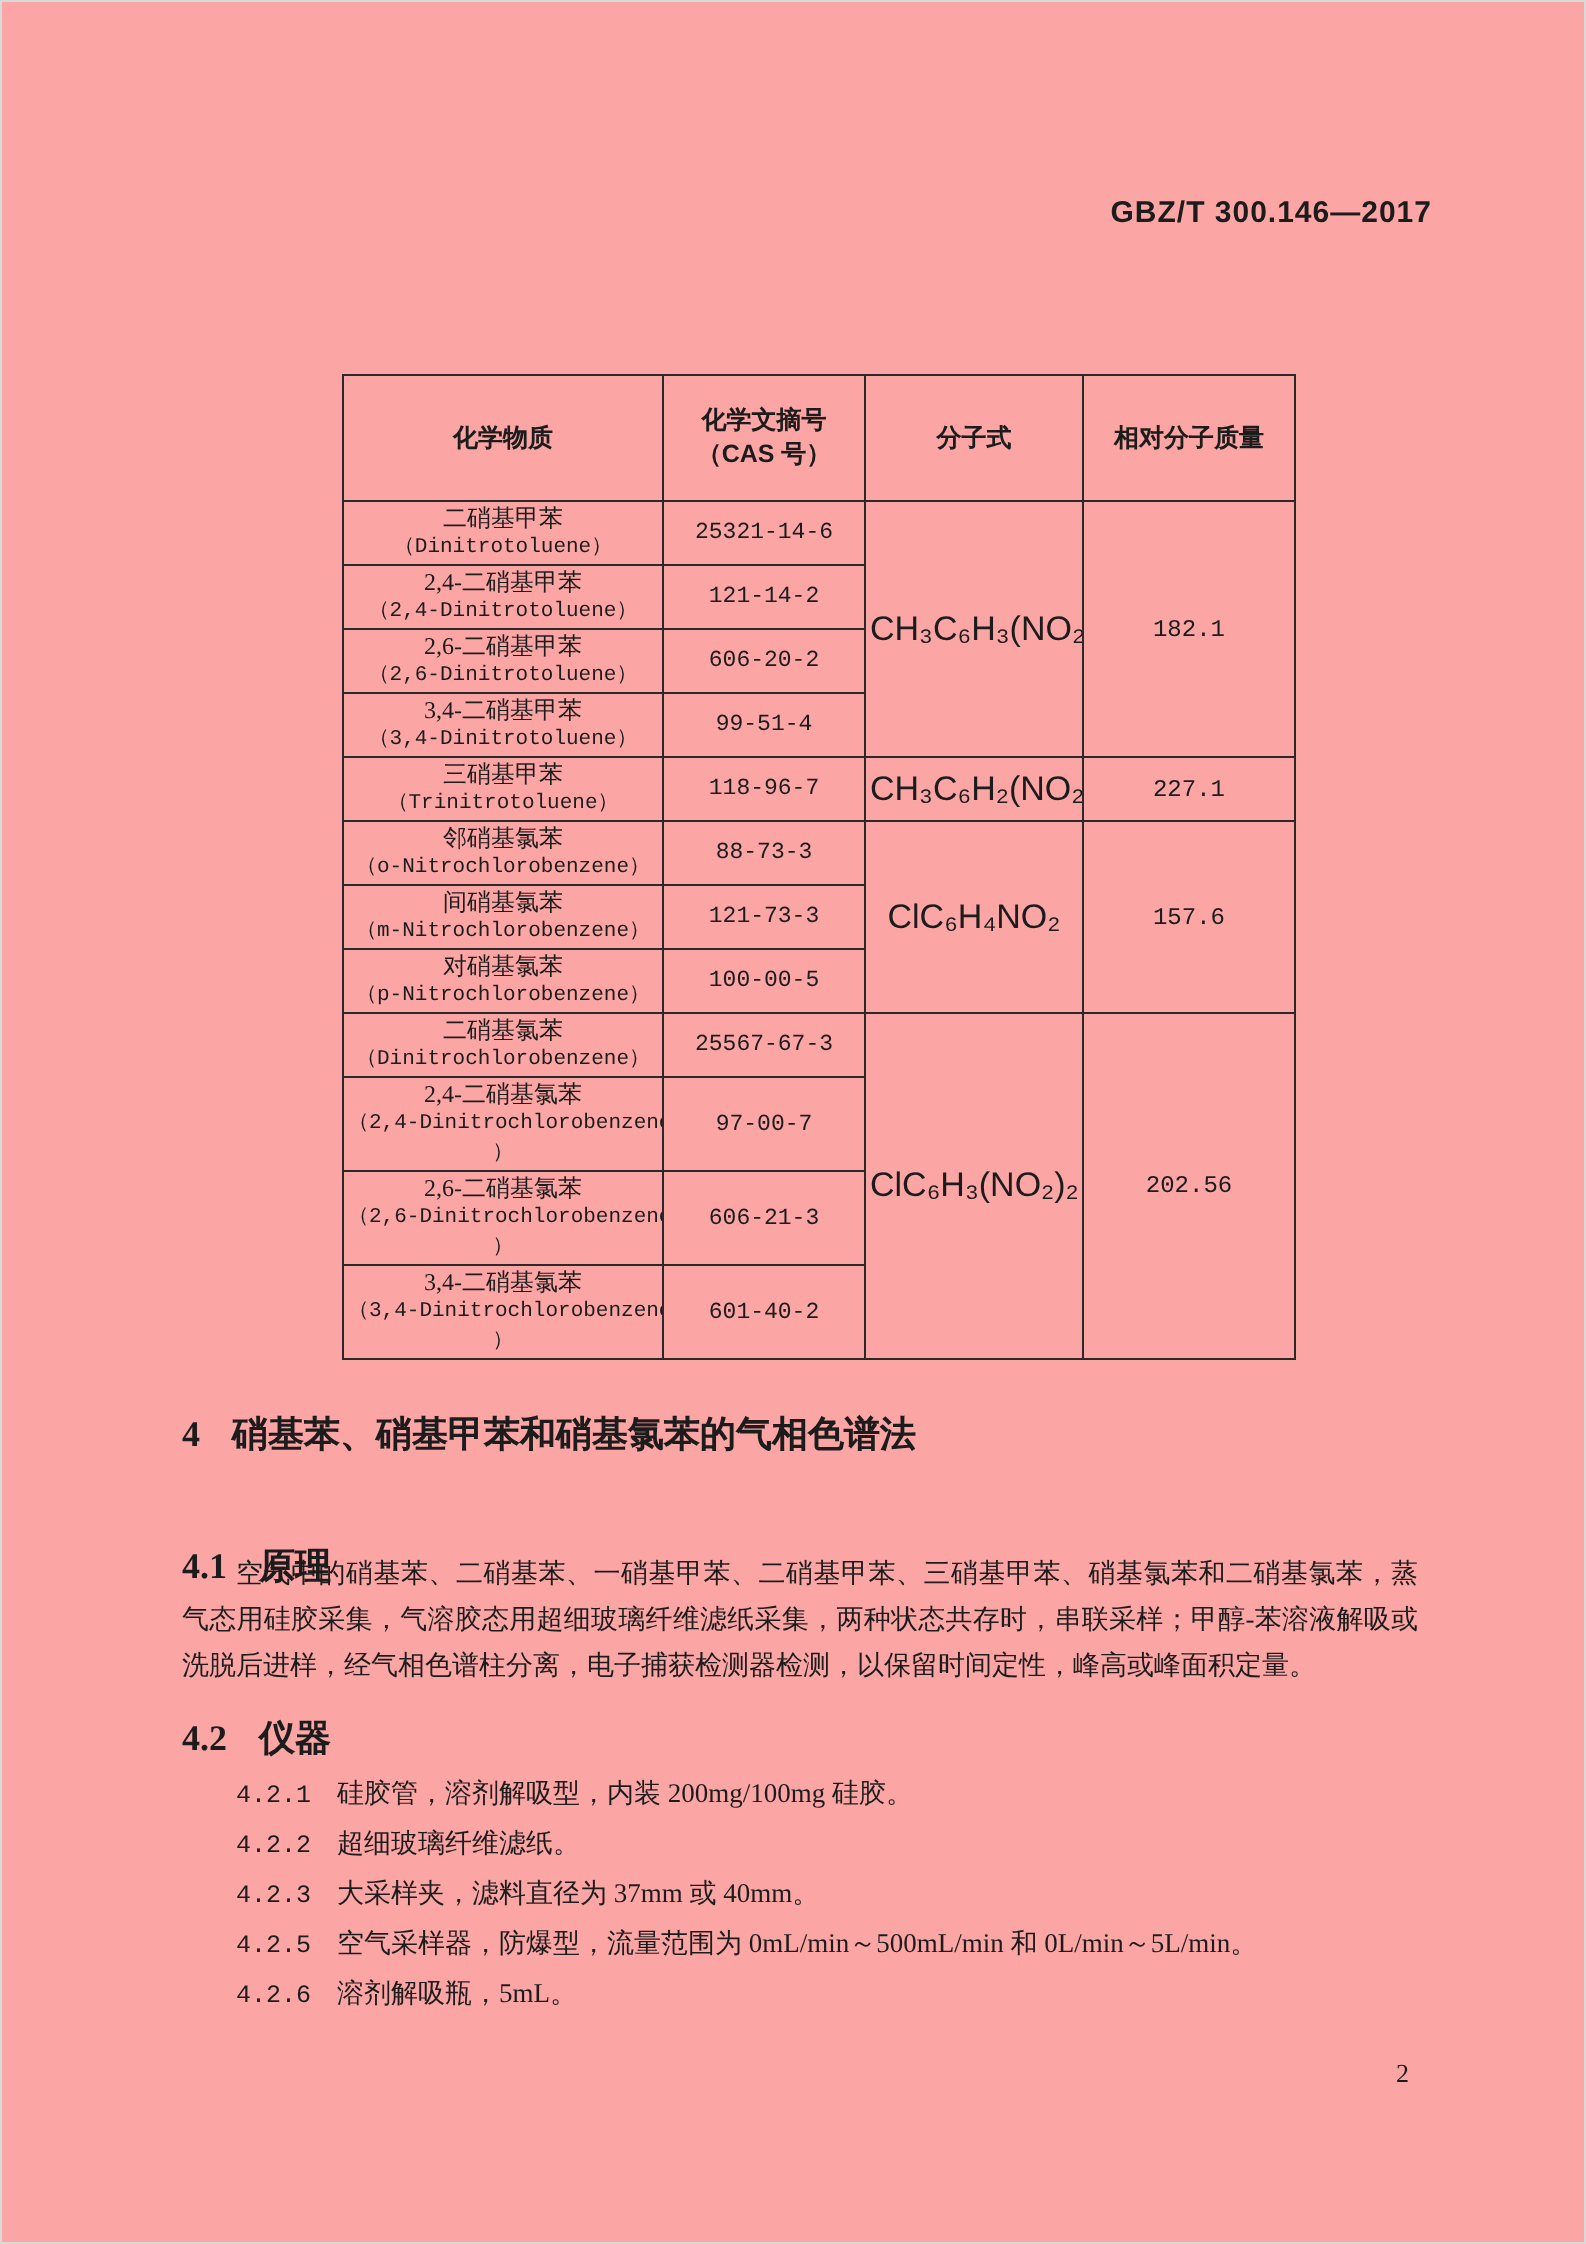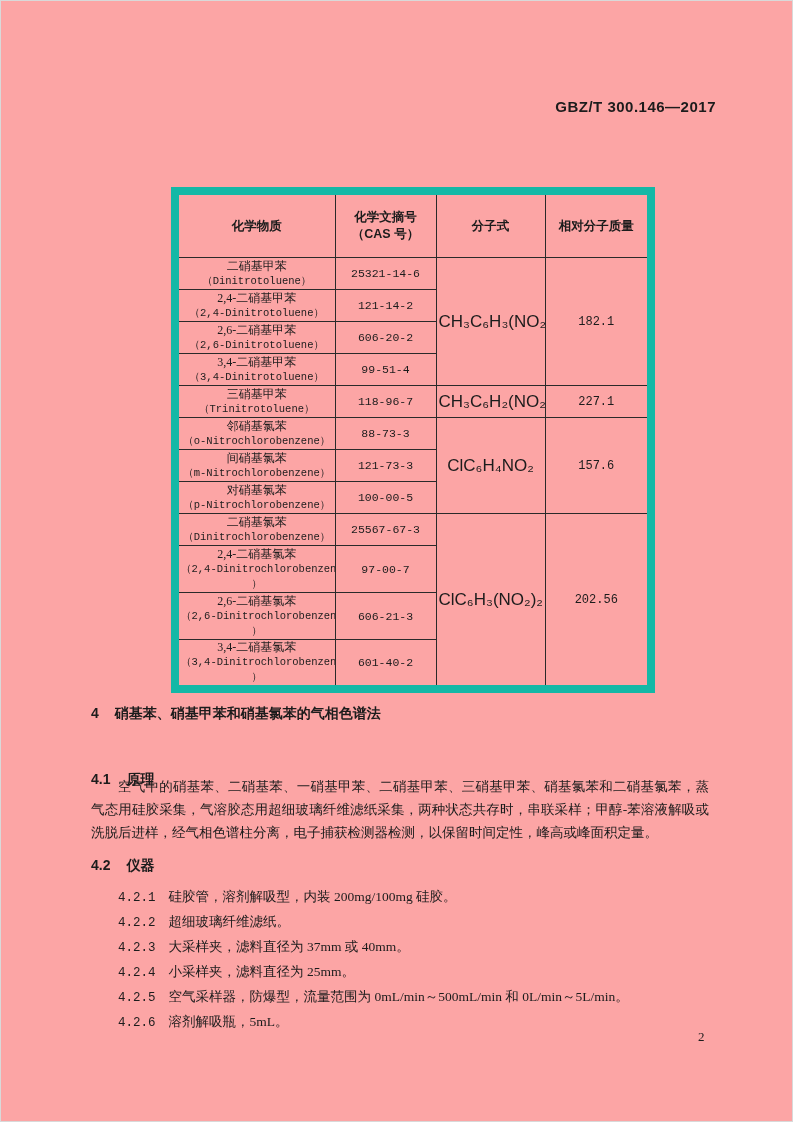--- a/index.html
+++ b/index.html
@@ -23,21 +23,21 @@
     position:absolute;top:156px;left:170px;width:476px;
     text-align:center;
     font-family:"Liberation Sans","DejaVu Sans",sans-serif;
     font-weight:700;font-size:13.5px;
   }
   table.chem{
     position:absolute;top:186px;left:170px;
     border-collapse:collapse;
     table-layout:fixed;
     width:476px;
-    border:8px solid #14b8a6;
+    border:1px solid #14b8a6;
   }
   table.chem td,table.chem th{
     border:1px solid #2a2a2a;
     text-align:center;vertical-align:middle;
     padding:0 2px;
     overflow:hidden;
   }
   table.chem th{
     font-family:"Liberation Sans","DejaVu Sans",sans-serif;
     font-weight:700;font-size:12.5px;line-height:17px;
@@ -45,22 +45,22 @@
   }
   tr.h2{height:32px;}
   tr.h3{height:47px;}
   .cn{font-size:12px;line-height:15px;}
   .en{font-family:"Liberation Mono","DejaVu Sans Mono",monospace;font-size:10.5px;line-height:15px;white-space:nowrap;}
   td.cas{font-family:"Liberation Mono","DejaVu Sans Mono",monospace;font-size:11.5px;}
   td.formula{font-family:Liberation Sans, sans-serif;font-size:17px;}
   td.mass{font-family:"Liberation Mono","DejaVu Sans Mono",monospace;font-size:12px;margin-left:17px;}
   .sec-heading{
     position:absolute;left:90px;
-    font-family:Liberation Sans, sans-serif;
-    font-weight:700;font-size:14px;
+    font-family:Liberation Serif, serif;
+    font-weight:700;font-size:18px;
   }
   .sec-heading .num{margin-right:16px;}
   .para{
     position:absolute;left:90px;width:618px;
     font-size:13.5px;line-height:23px;
     text-align:justify;
     text-indent:2em;
   }
   .items{
     position:absolute;left:90px;width:620px;
@@ -219,23 +219,20 @@
     <div class="item">
       <span class="inum">4.2.1</span><span>硅胶管，溶剂解吸型，内装 200mg/100mg 硅胶。</span>
     </div>
     <div class="item">
       <span class="inum">4.2.2</span><span>超细玻璃纤维滤纸。</span>
     </div>
     <div class="item">
       <span class="inum">4.2.3</span><span>大采样夹，滤料直径为 37mm 或 40mm。</span>
     </div>
     <div class="item">
-      <span class="inum">4.2.4</span><span>小采样夹，滤料直径为 25mm。</span>
-    </div>
-    <div class="item">
       <span class="inum">4.2.5</span><span>空气采样器，防爆型，流量范围为 0mL/min～500mL/min 和 0L/min～5L/min。</span>
     </div>
     <div class="item">
       <span class="inum">4.2.6</span><span>溶剂解吸瓶，5mL。</span>
     </div>
   </div>
 
   <div class="page-number">2</div>
 
 </div>

